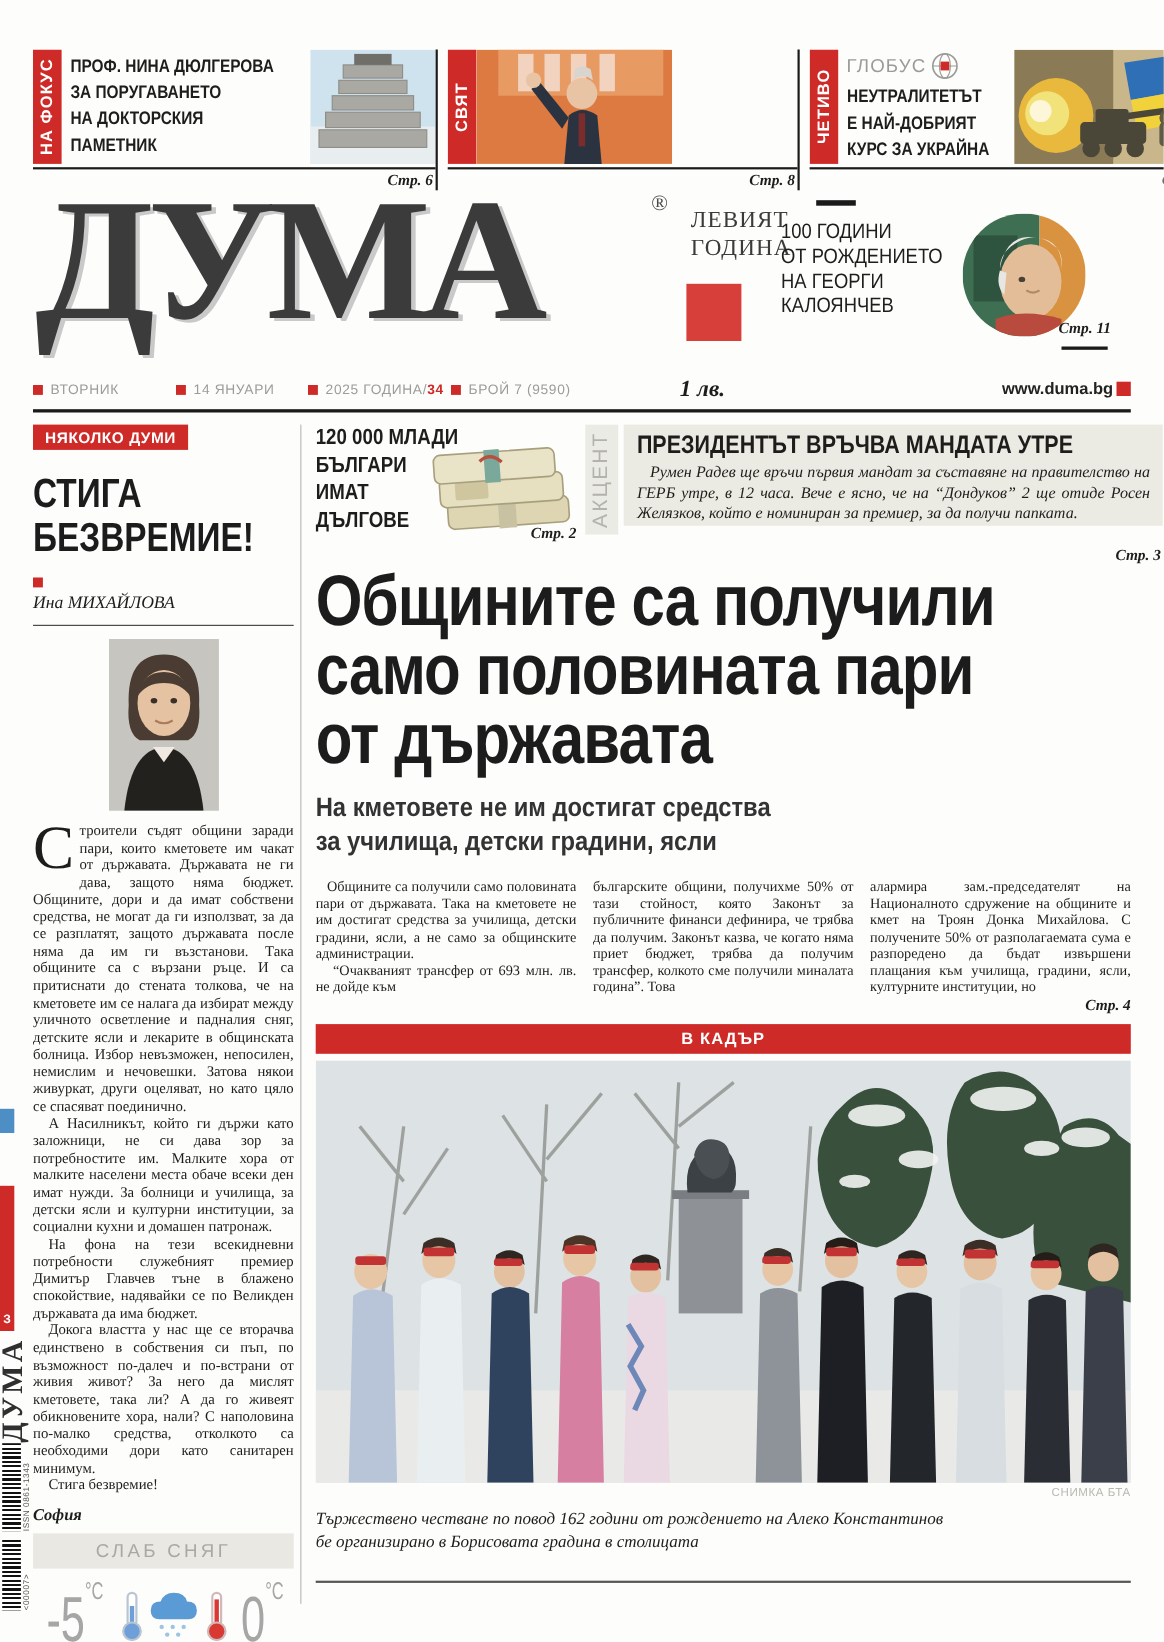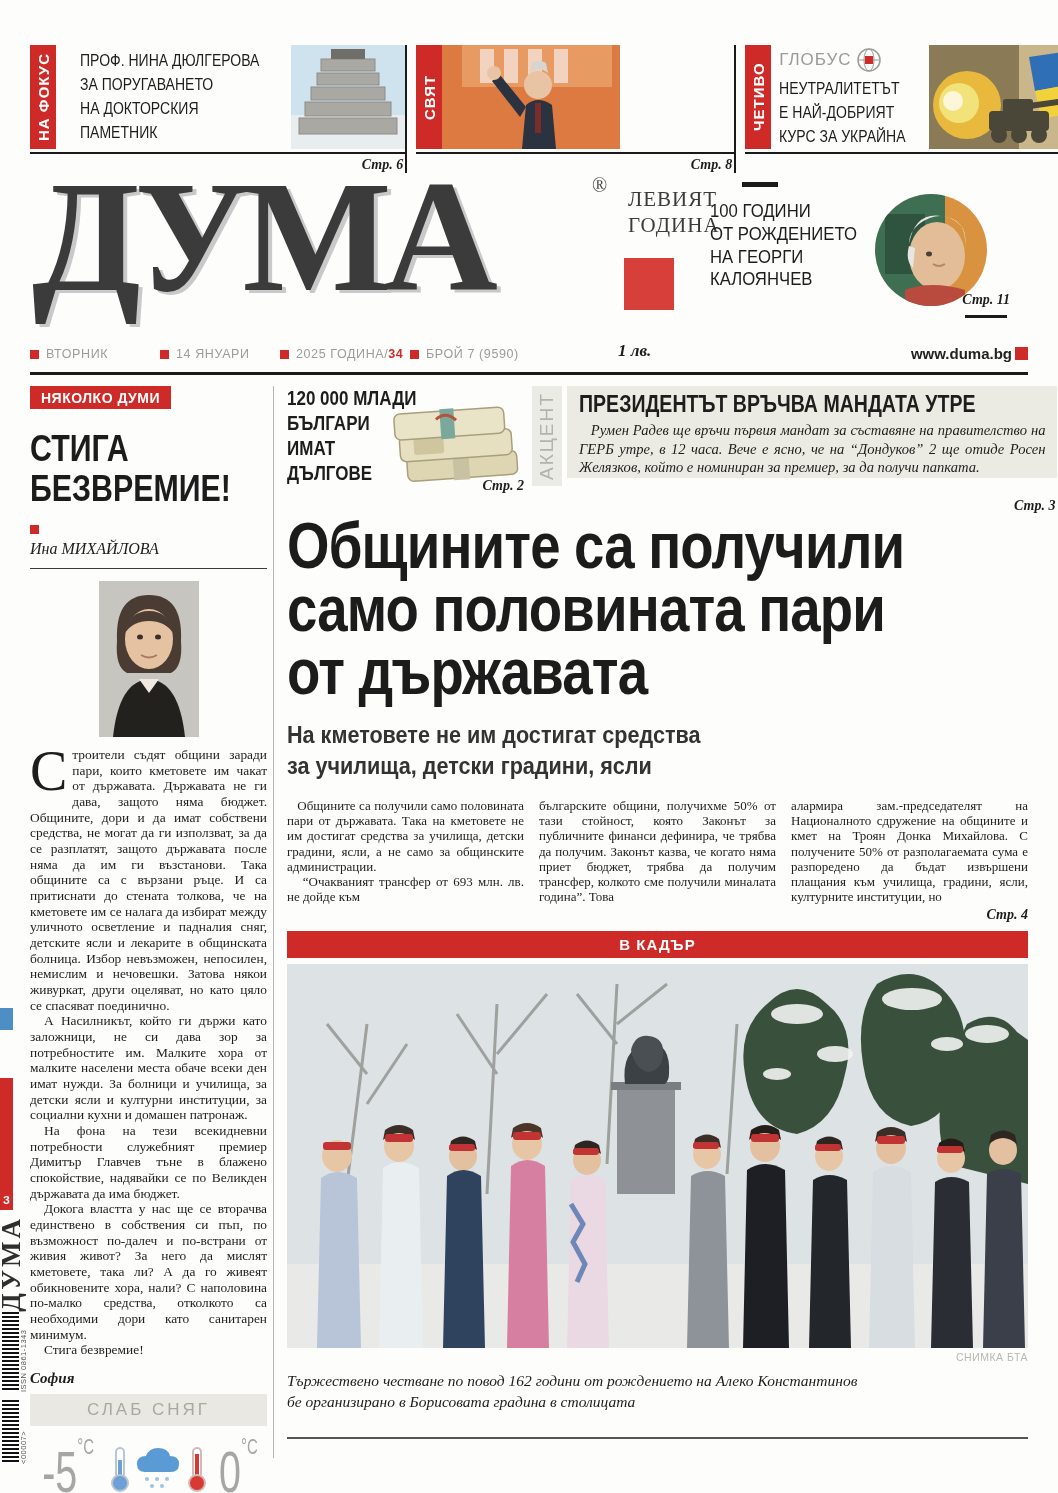--- a/index.html
+++ b/index.html
@@ -10,22 +10,22 @@
   .pageref{font-style:italic;font-weight:bold;font-size:14px;text-align:right;}
   .vlabel{writing-mode:vertical-rl;transform:rotate(180deg);display:flex;align-items:center;justify-content:center;
           font-family:"Liberation Sans",sans-serif;font-weight:bold;letter-spacing:1px;}
   .redsq{display:inline-block;background:#ce2b28;}
   
   .topteasers{position:absolute;left:30px;top:45px;width:998px;display:flex;}
   .tbox{display:flex;flex-direction:column;}
   .tbox+.tbox{border-left:2px solid #1a1a1a;padding-left:9px;}
   .tbox-row{display:flex;height:104px;overflow:hidden;}
   .tbox .vlabel{width:26px;background:#ce2b28;color:#fff;font-size:15px;flex:0 0 26px;}
-  .thead{font-family:"Liberation Sans",sans-serif;font-weight:normal;font-size:16.5px;line-height:1.45;
-         padding:4px 0 0 24px;letter-spacing:0;}
+  .thead{font-family:"Liberation Sans",sans-serif;font-weight:bold;font-size:16.5px;line-height:1.45;
+         padding:4px 0 0 8px;letter-spacing:0;}
   .thead>div{transform:scaleX(.85);transform-origin:left top;white-space:nowrap;}
   .timg{flex:1;overflow:hidden;}
   .trule{border-top:2.5px solid #1a1a1a;margin-top:3px;}
   .tpage{padding:3px 2px 0 0;}
   
   .masthead{position:absolute;left:30px;top:172px;width:998px;height:166px;}
   .logo{position:absolute;left:2px;top:-14px;font-size:158px;line-height:1;font-weight:bold;
         letter-spacing:-8px;color:#3b3b3b;text-shadow:4px 3px 0 #c9c9c9;}
   .logo-r{position:absolute;left:562px;top:2px;font-size:20px;color:#4a4a4a;font-weight:normal;}
   .tagline{position:absolute;left:598px;top:14px;font-size:21px;color:#3b3b3b;line-height:1.25;letter-spacing:1px;}
@@ -36,21 +36,21 @@
   .ann-title>div{transform:scaleX(.88);transform-origin:left top;white-space:nowrap;}
   .ann-photo{position:absolute;left:845px;top:22px;width:112px;height:112px;border-radius:50%;overflow:hidden;}
   .ann-page{position:absolute;left:908px;top:120px;width:72px;}
   .ann-underline{position:absolute;left:935px;top:143px;width:42px;height:3px;background:#1a1a1a;}
   
   .dateline{position:absolute;left:30px;top:341px;width:998px;height:28px;font-family:"Liberation Sans",sans-serif;}
   .dl-item{position:absolute;top:6px;font-size:12.5px;letter-spacing:.6px;color:#9c9c9c;white-space:nowrap;}
   .dl-item .redsq{width:9px;height:9px;margin-right:7px;position:relative;top:1px;}
   .dl-red{color:#ce2b28;font-weight:bold;}
   .price{position:absolute;left:588px;top:0px;font-family:"Liberation Serif",serif;font-style:italic;
-         font-weight:bold;font-size:17px;color:#1d1d1b;}
+         font-weight:bold;font-size:21px;color:#1d1d1b;}
   .website{position:absolute;right:16px;top:4px;font-weight:bold;font-size:15px;color:#222;}
   .website-sq{position:absolute;right:0;top:6px;width:13px;height:13px;background:#ce2b28;}
   .mainrule{position:absolute;left:30px;top:372px;width:998px;height:3px;background:#1a1a1a;}
   
   .leftcol{position:absolute;left:30px;top:386px;width:237px;}
   .badge{display:inline-block;background:#ce2b28;color:#fff;font-family:"Liberation Sans",sans-serif;
          font-weight:bold;font-size:14px;padding:4px 11px 3px;letter-spacing:.5px;}
   .op-title{margin-top:20px;font-family:"Liberation Sans",sans-serif;font-weight:bold;font-size:37px;line-height:1.08;color:#1c1c1c;}
   .op-title>div{transform:scaleX(.82);transform-origin:left top;white-space:nowrap;}
   .op-bullet{width:9px;height:9px;background:#ce2b28;margin-top:16px;}

